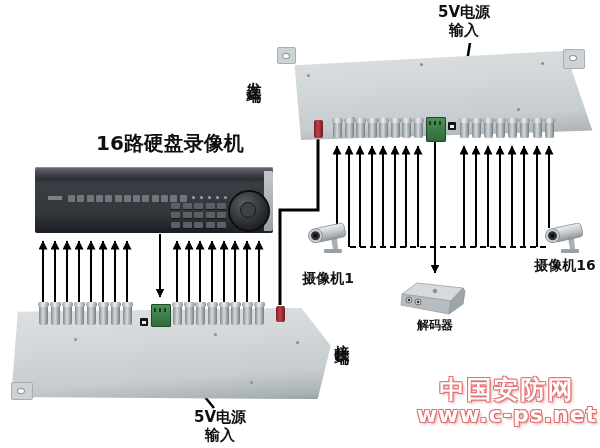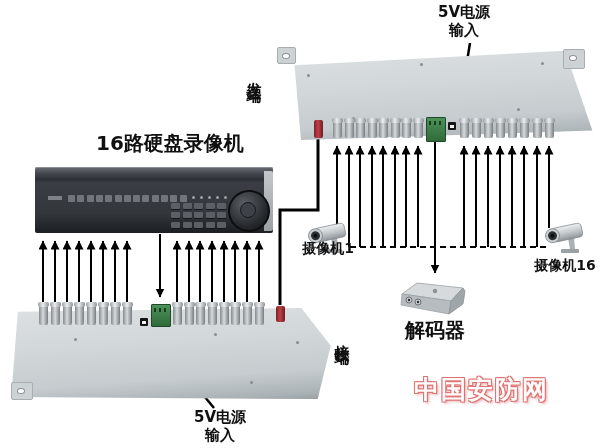--- a/index.html
+++ b/index.html
@@ -38,23 +38,23 @@
   .jog{left:228px;top:190px;width:38px;height:38px;border-radius:50%;
        background:radial-gradient(circle at 38% 32%,#5c6167,#26292d 62%,#101214 100%);border:2px solid #0c0e10;}
   .jog-in{left:240px;top:202px;width:14px;height:14px;border-radius:50%;background:#3e4248;border:1px solid #17191c;}
   .dvr-logo{left:48px;top:196px;width:14px;height:4px;background:#7c8187;}
   
   .lbl{position:absolute;color:#101010;white-space:nowrap;}
   .lbl-dvr{left:96px;top:130px;width:120px;font-size:20px;font-weight:700;text-align:center;}
   .vlabel{position:absolute;writing-mode:vertical-rl;text-orientation:upright;font-size:15px;font-weight:700;letter-spacing:3px;color:#101010;}
   .lbl-power{position:absolute;text-align:center;font-size:15px;font-weight:700;color:#101010;line-height:18px;}
   .cam-label{font-size:14px;font-weight:700;}
-  .lbl-decoder{left:402px;top:317px;width:66px;text-align:center;font-size:20px;font-weight:700;}
-  
-  .watermark{left:414px;top:377px;width:186px;text-align:left;font-weight:700;color:#fdfdfd;
+  .lbl-decoder{left:402px;top:317px;width:66px;text-align:center;font-size:12px;font-weight:700;}
+  
+  .watermark{left:414px;top:377px;width:186px;text-align:center;font-weight:700;color:#fdfdfd;
      text-shadow:1px 1px 0 #e07070,-1px -1px 0 #e07070,1px -1px 0 #e07070,-1px 1px 0 #e07070,2px 2px 3px rgba(205,80,80,.55);}
   .wm1{font-size:25px;letter-spacing:2px;line-height:26px;}
   .wm2{font-size:22px;letter-spacing:1px;line-height:24px;}
   svg#wires{position:absolute;left:0;top:0;pointer-events:none;}
 </style>
 </head>
 <body>
 
 <svg id="wires" width="600" height="448" viewBox="0 0 600 448">
   <defs>
@@ -220,21 +220,21 @@
     </defs>
   <rect x="20" y="31" width="18" height="4" rx="1" fill="#9aa0a4"></rect>
   <path d="M27,20 L33,20 L34,31 L29,31 Z" fill="#aab0b4"></path>
   <g transform="rotate(-12 24 14)">
     <rect x="11" y="8" width="30" height="14" rx="4" fill="url(#sil1)" stroke="#7e858a" stroke-width="0.7"></rect>
     <circle cx="11" cy="15" r="7" fill="#caced1" stroke="#7e858a" stroke-width="0.8"></circle>
     <circle cx="11" cy="15" r="4.5" fill="#2c2f33"></circle>
     <circle cx="11" cy="15" r="2" fill="#0c0d0f"></circle>
   </g>
 </svg>
-<div class="lbl cam-label" style="left:300px;top:240px;width:56px;text-align:center;">摄像机1</div>
+<div class="lbl cam-label" style="left:300px;top:270px;width:56px;text-align:center;">摄像机1</div>
 
 <svg class="abs" style="left:541px;top:218px;" width="50" height="40" viewBox="0 0 50 40">
   <rect x="20" y="31" width="18" height="4" rx="1" fill="#9aa0a4"></rect>
   <path d="M27,20 L33,20 L34,31 L29,31 Z" fill="#aab0b4"></path>
   <g transform="rotate(-12 24 14)">
     <rect x="11" y="8" width="30" height="14" rx="4" fill="url(#sil1)" stroke="#7e858a" stroke-width="0.7"></rect>
     <circle cx="11" cy="15" r="7" fill="#caced1" stroke="#7e858a" stroke-width="0.8"></circle>
     <circle cx="11" cy="15" r="4.5" fill="#2c2f33"></circle>
     <circle cx="11" cy="15" r="2" fill="#0c0d0f"></circle>
   </g>
@@ -261,13 +261,14 @@
   <div>5V电源</div>
   <div>输入</div>
 </div>
 <div class="lbl-power" style="left:186px;top:408px;width:68px;">
   <div>5V电源</div>
   <div>输入</div>
 </div>
 
 <div class="abs watermark">
   <div class="wm1">中国安防网</div>
+  <div class="wm2">www.c-ps.net</div>
 </div>
 
 </body></html>

